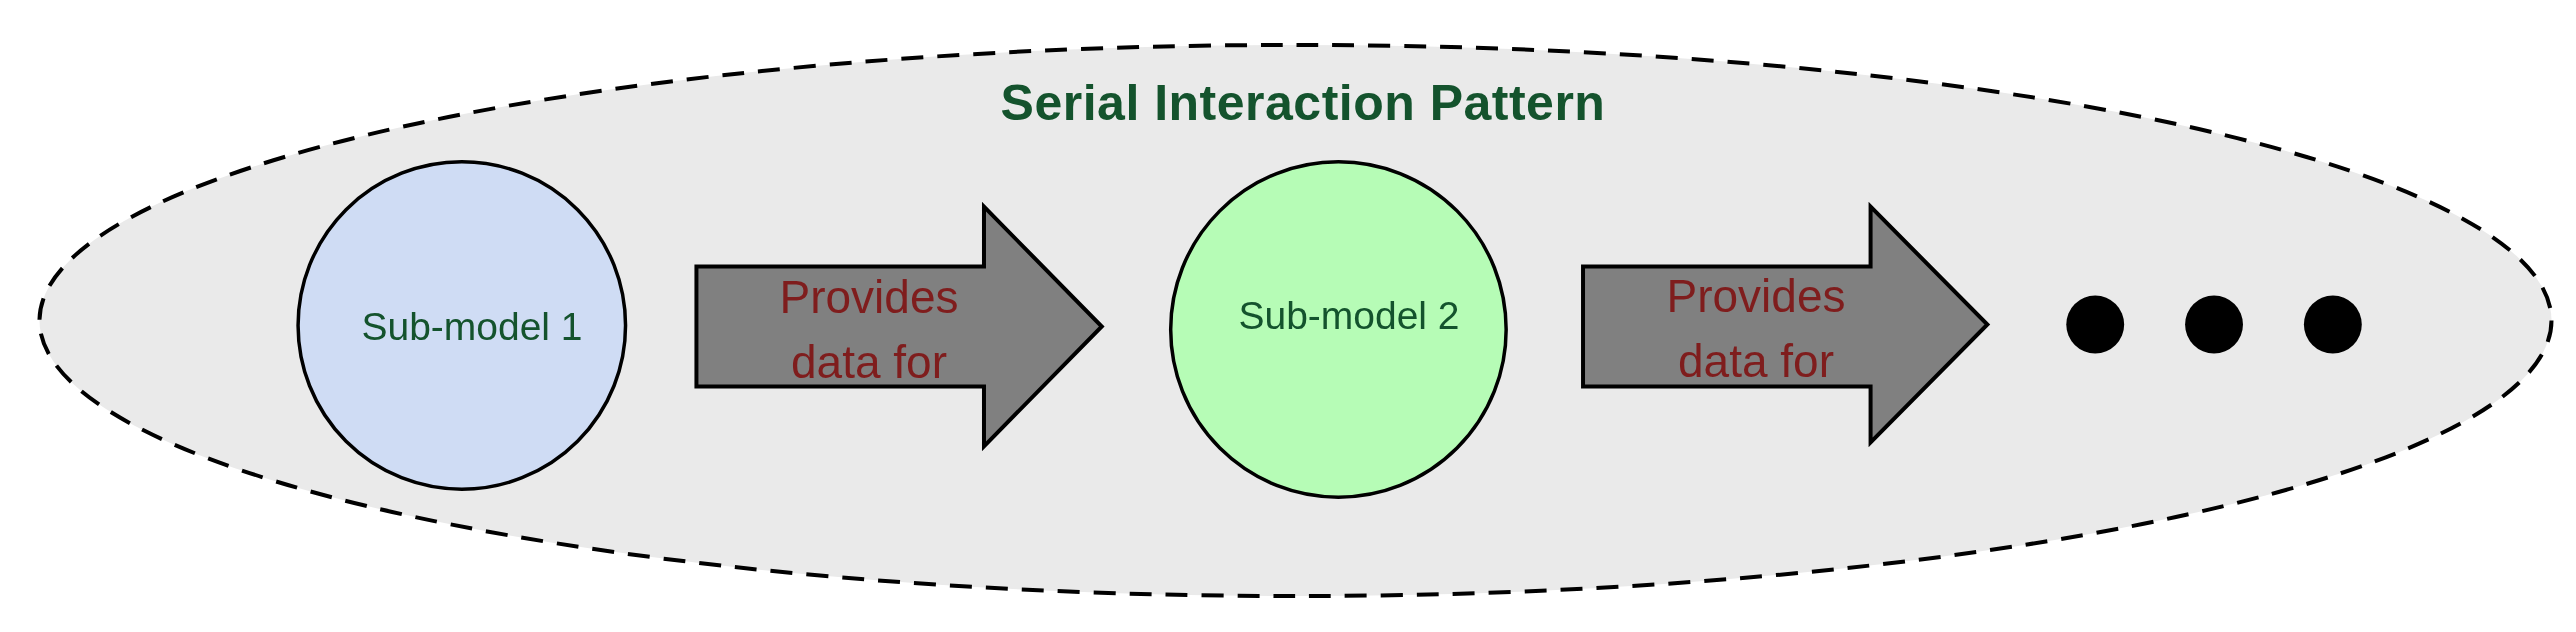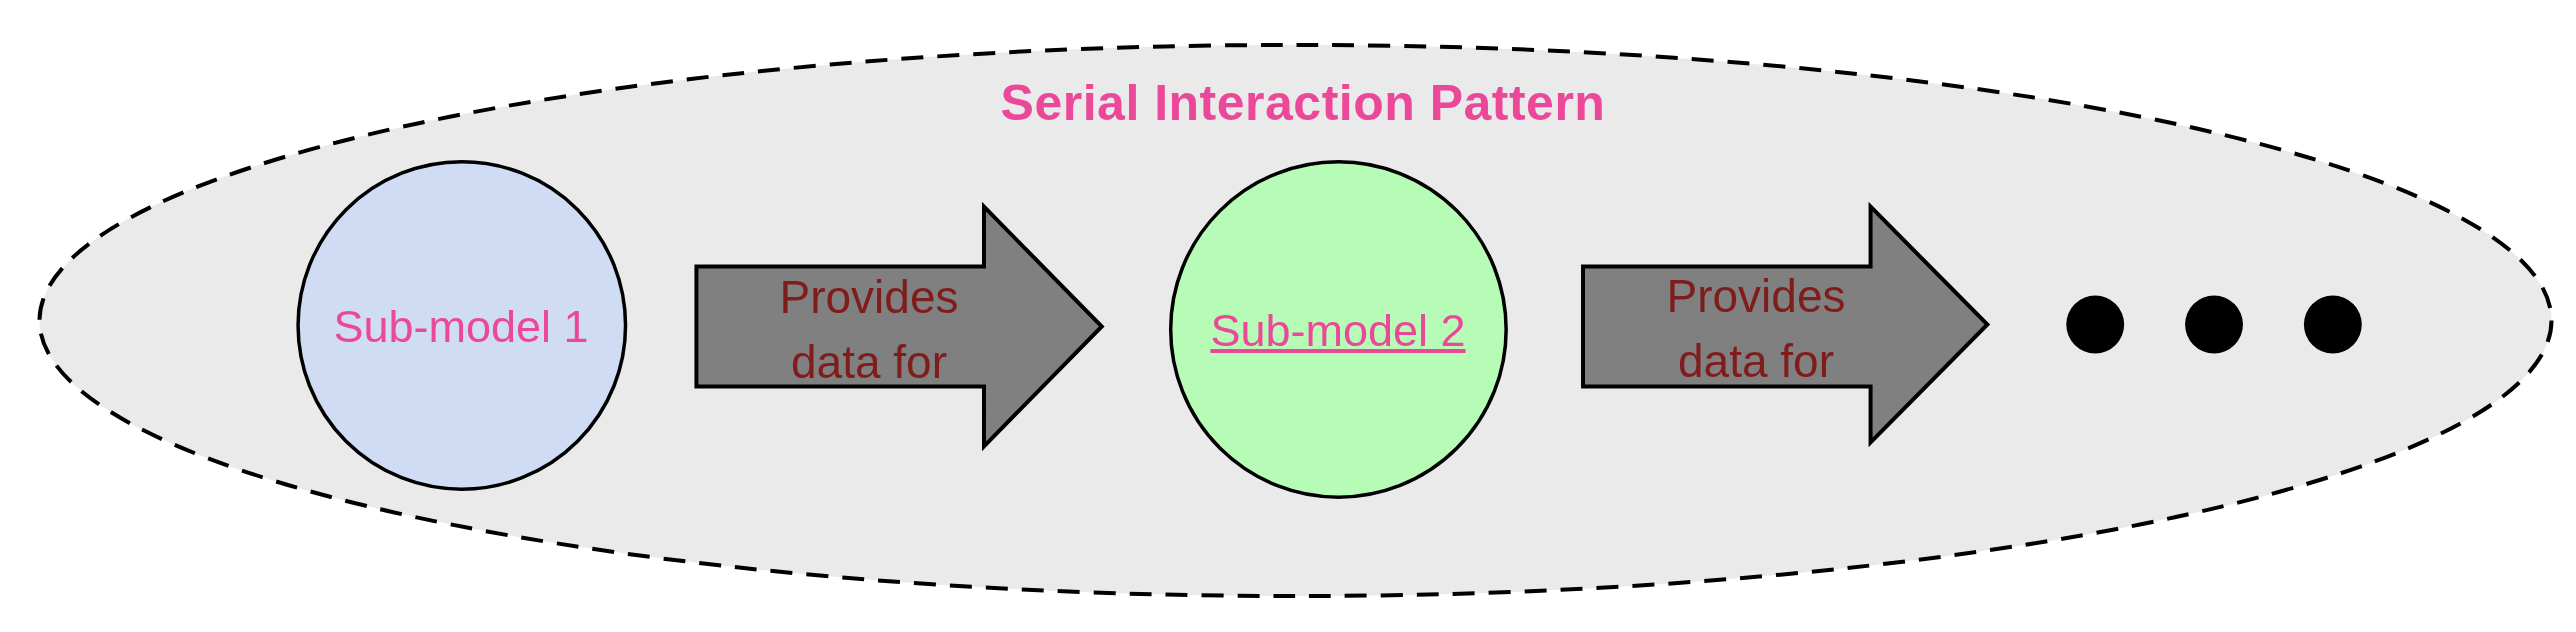--- a/index.html
+++ b/index.html
@@ -18,31 +18,32 @@
   .stage svg {
     position: absolute;
     left: 0;
     top: 0;
   }
   .label {
     position: absolute;
     transform: translate(-50%, -50%);
     text-align: center;
     white-space: nowrap;
-    color: #ec4899;
+    color: #14532d;
     pointer-events: none;
   }
   .diagram-title {
     font-size: 50px;
     font-weight: bold;
     letter-spacing: 0.5px;
   }
   .node-label {
-    font-size: 45px;
+    font-size: 39px;
     font-weight: normal;
+    margin-left: 11px;
   }
   .arrow-label {
     font-size: 46px;
     line-height: 65px;
     color: #7f1d1d;
     white-space: pre-line;
   }
 </style>
 </head>
 <body>
@@ -65,21 +66,21 @@
       <circle cx="2098" cy="325" r="29"></circle>
       <circle cx="2217" cy="325" r="29"></circle>
       <circle cx="2336" cy="325" r="29"></circle>
     </g>
   </svg>
 
   <div class="label diagram-title" style="left:1303px; top:103px;">Serial Interaction Pattern</div>
 
   <div class="label node-label" style="left:461px; top:327px;">Sub-model 1</div>
 
-  <div class="label node-label" style="left:1338px; top:331px;text-decoration:underline;">Sub-model 2</div>
+  <div class="label node-label" style="left:1338px; top:316px;">Sub-model 2</div>
 
   <div class="label arrow-label" style="left:869px; top:330px;">Provides
 data for</div>
 
   <div class="label arrow-label" style="left:1756px; top:329px;">Provides
 data for</div>
 
 </div>
 
 

